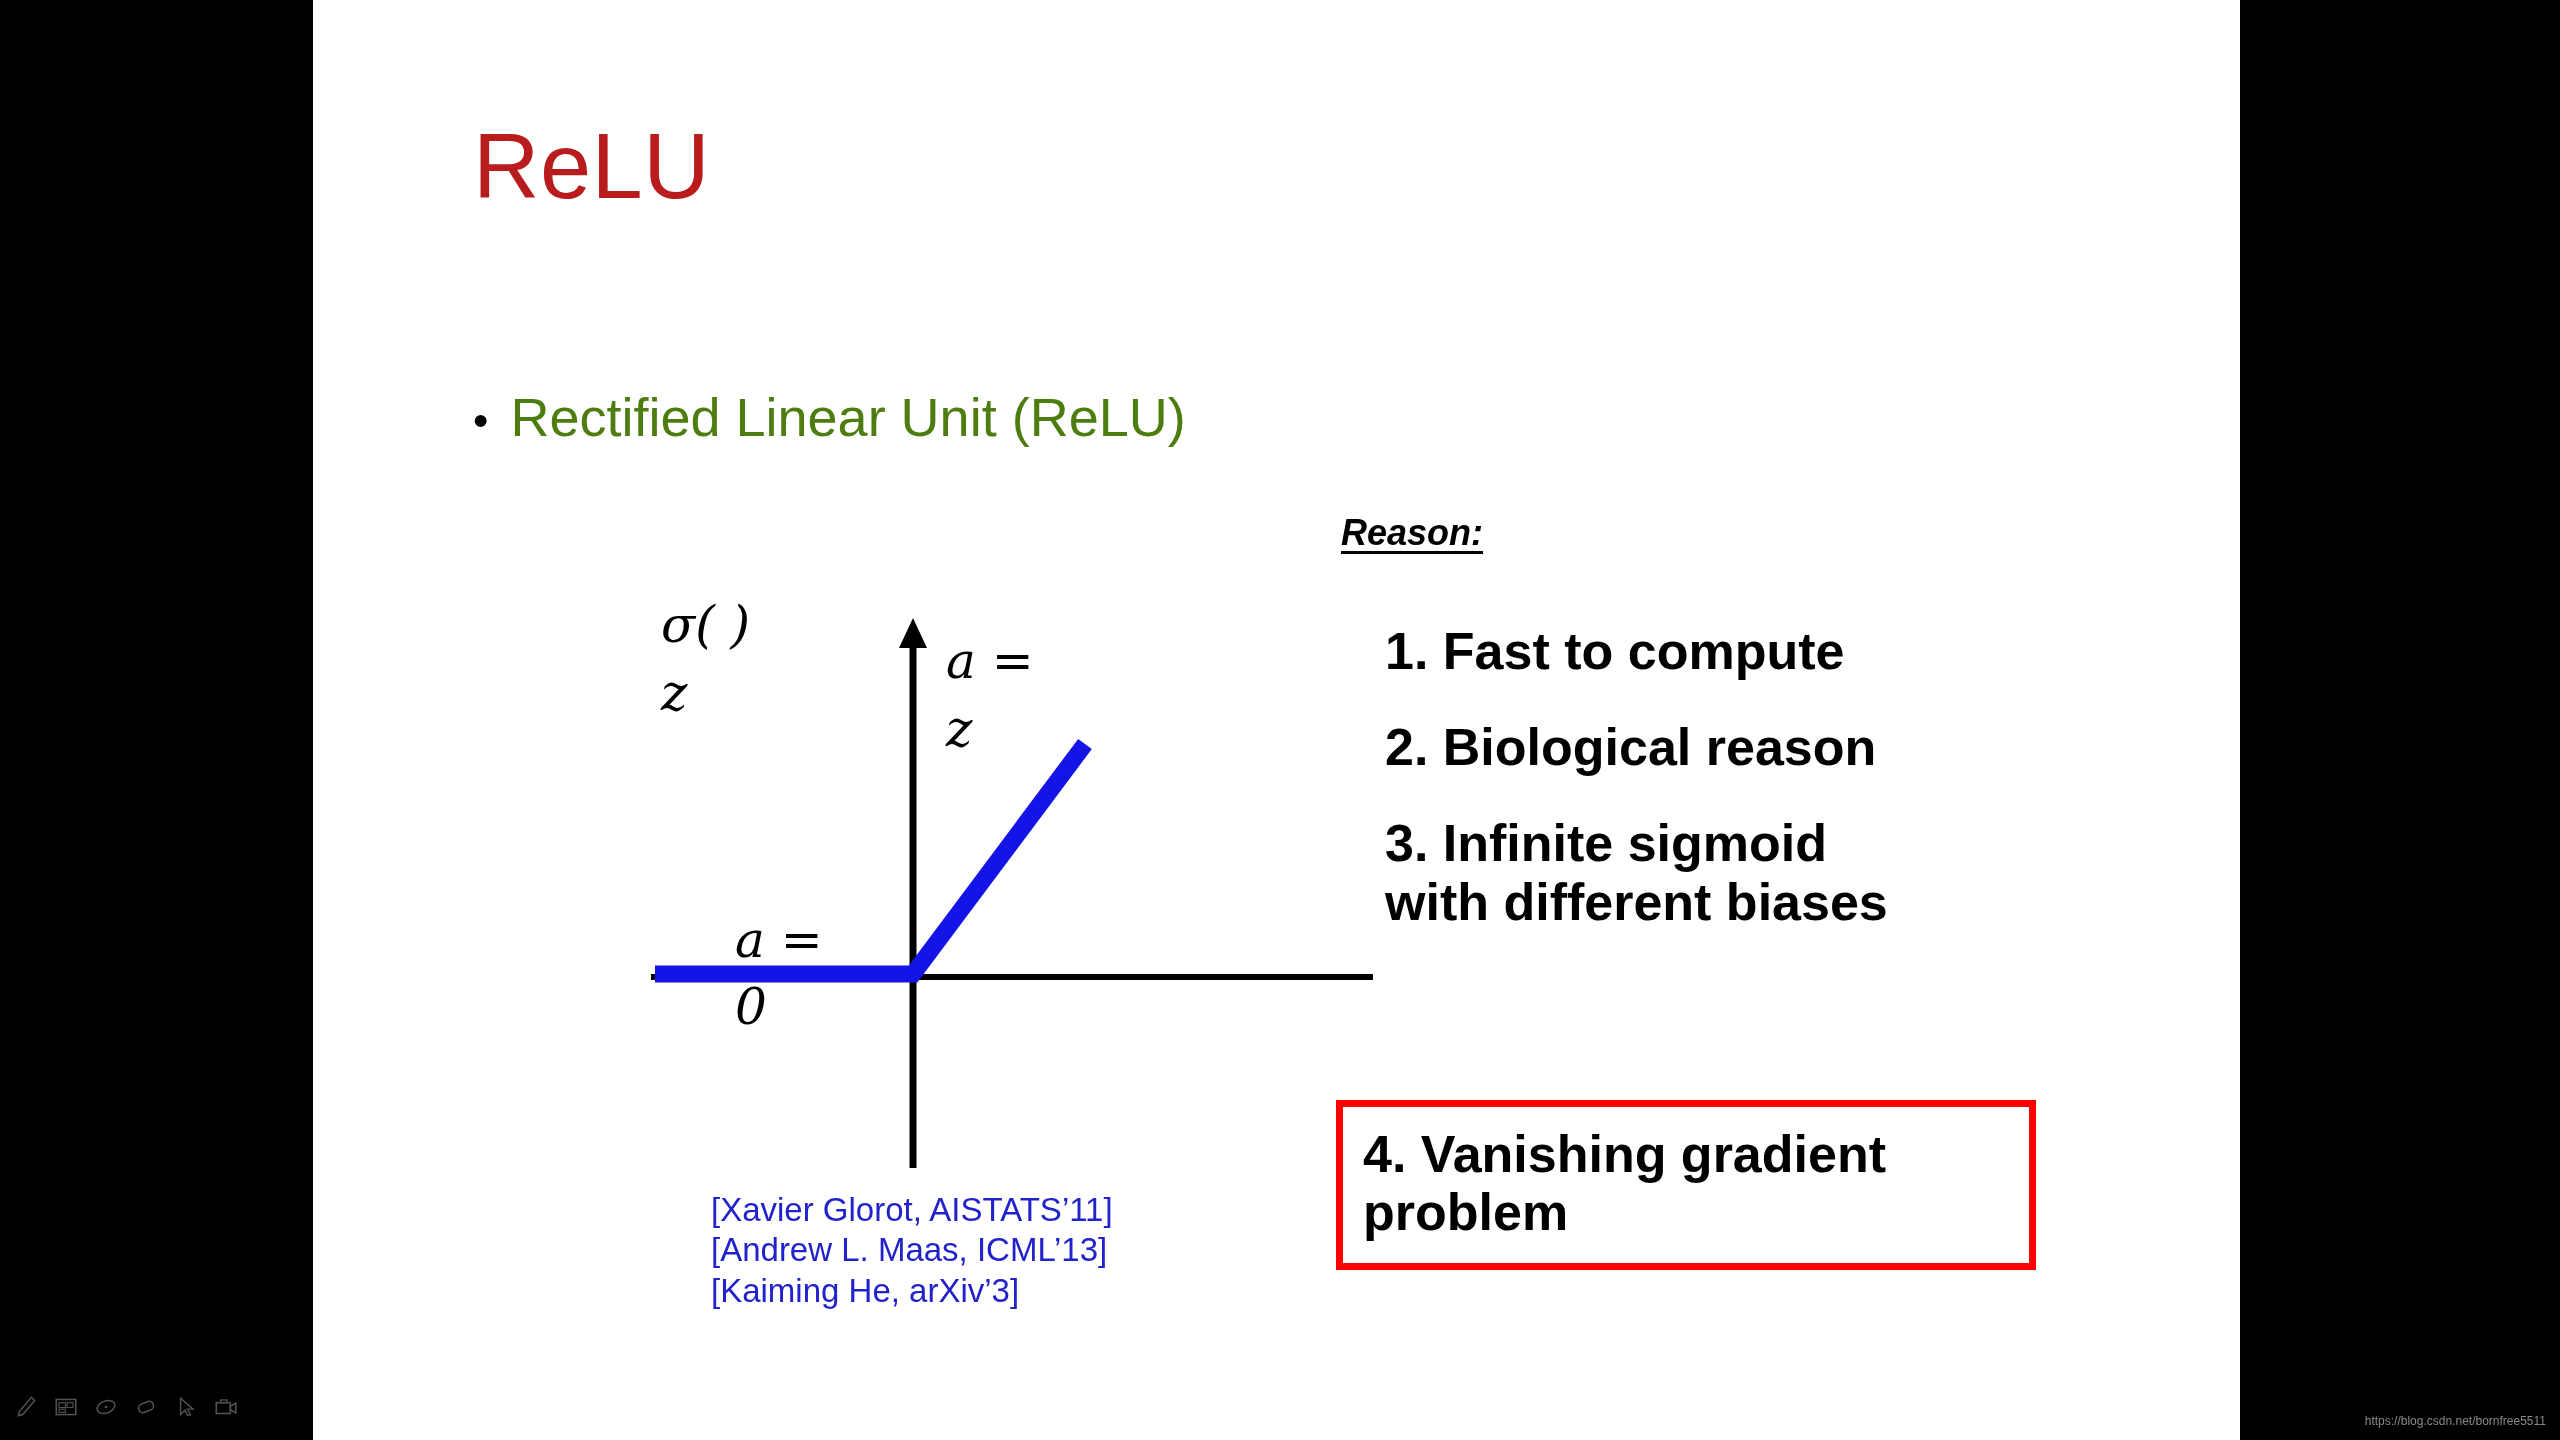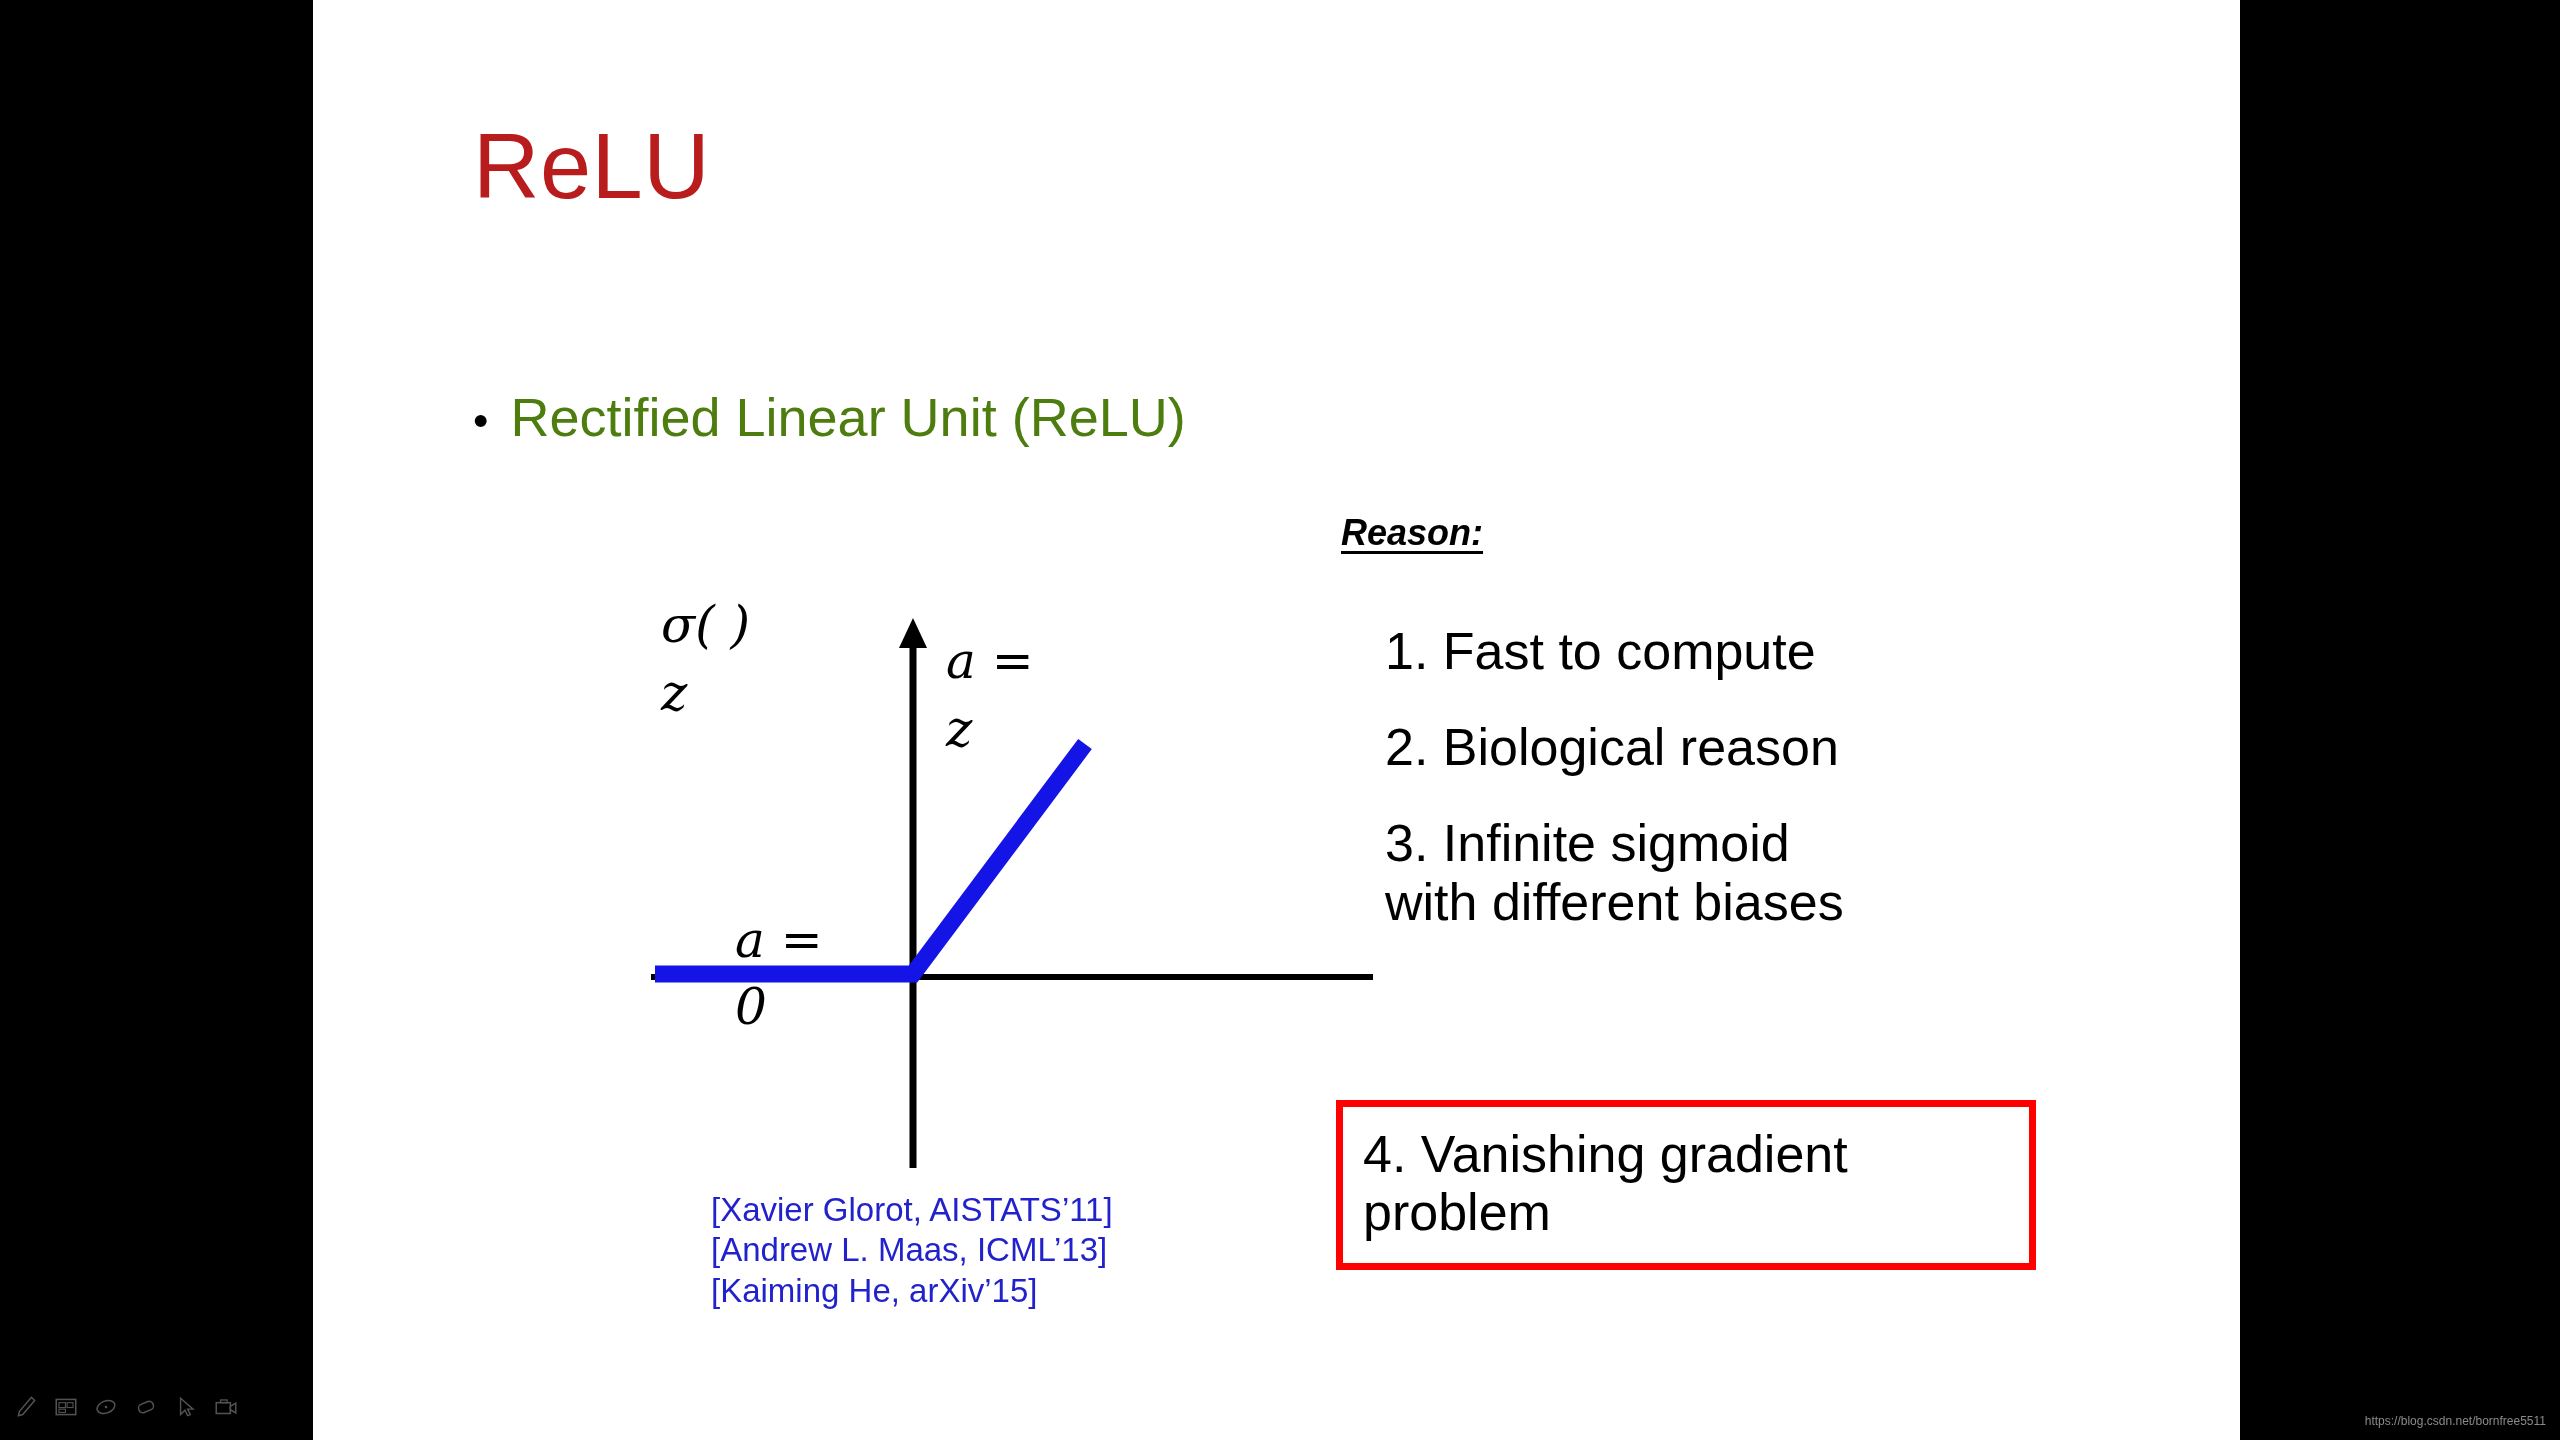--- a/index.html
+++ b/index.html
@@ -112,20 +112,21 @@
     left: 1072px;
     top: 622px;
     width: 720px;
   }
   .reason-item {
     font-size: 52px;
     line-height: 1.12;
     color: #000000;
     margin-bottom: 38px;
     white-space: pre-line;
+    font-weight: bold;
   }
   .reason-item.two-line { margin-bottom: 24px; }
   .reason-boxed {
     position: absolute;
     left: 1023px;
     top: 1100px;
     width: 700px;
     box-sizing: border-box;
     border: 7px solid #FF0000;
     padding: 18px 18px 22px 20px;
@@ -182,21 +183,21 @@
       <div class="math m-sigma-z">z</div>
       <div class="math m-a0">a  =</div>
       <div class="math m-zero">0</div>
       <div class="math m-az">a  =</div>
       <div class="math m-z2">z</div>
     </div>
 
     <div class="citations">
       <div>[Xavier Glorot, AISTATS’11]</div>
       <div>[Andrew L. Maas, ICML’13]</div>
-      <div>[Kaiming He, arXiv’15]</div>
+      <div>[Kaiming He, arXiv’3]</div>
     </div>
 
     <div class="reason-head">Reason:</div>
 
     <div class="reasons">
       <div class="reason-item">1. Fast to compute</div>
       <div class="reason-item">2. Biological reason</div>
       <div class="reason-item two-line">3. Infinite sigmoid
 with different biases</div>
     </div>

